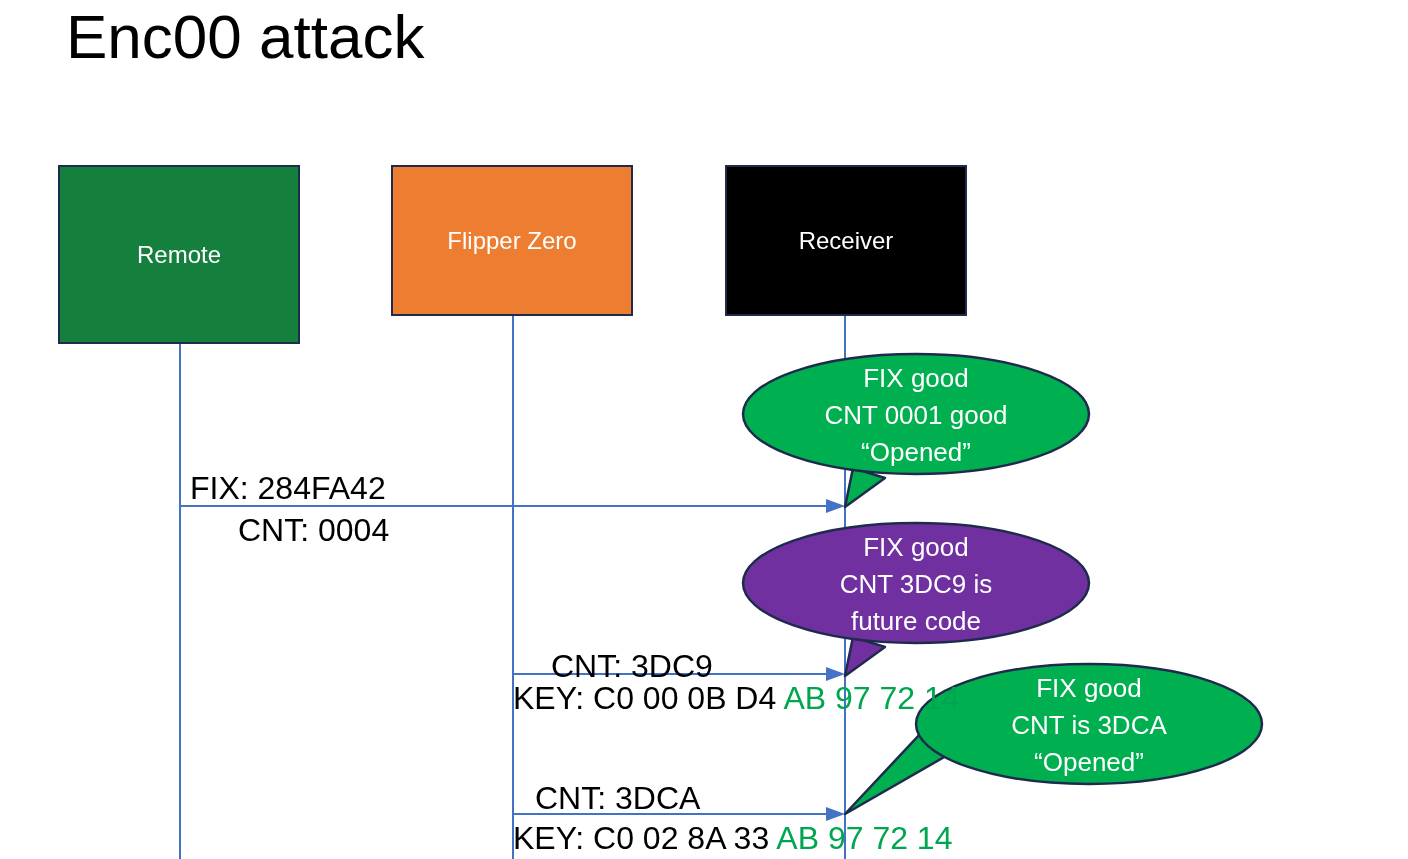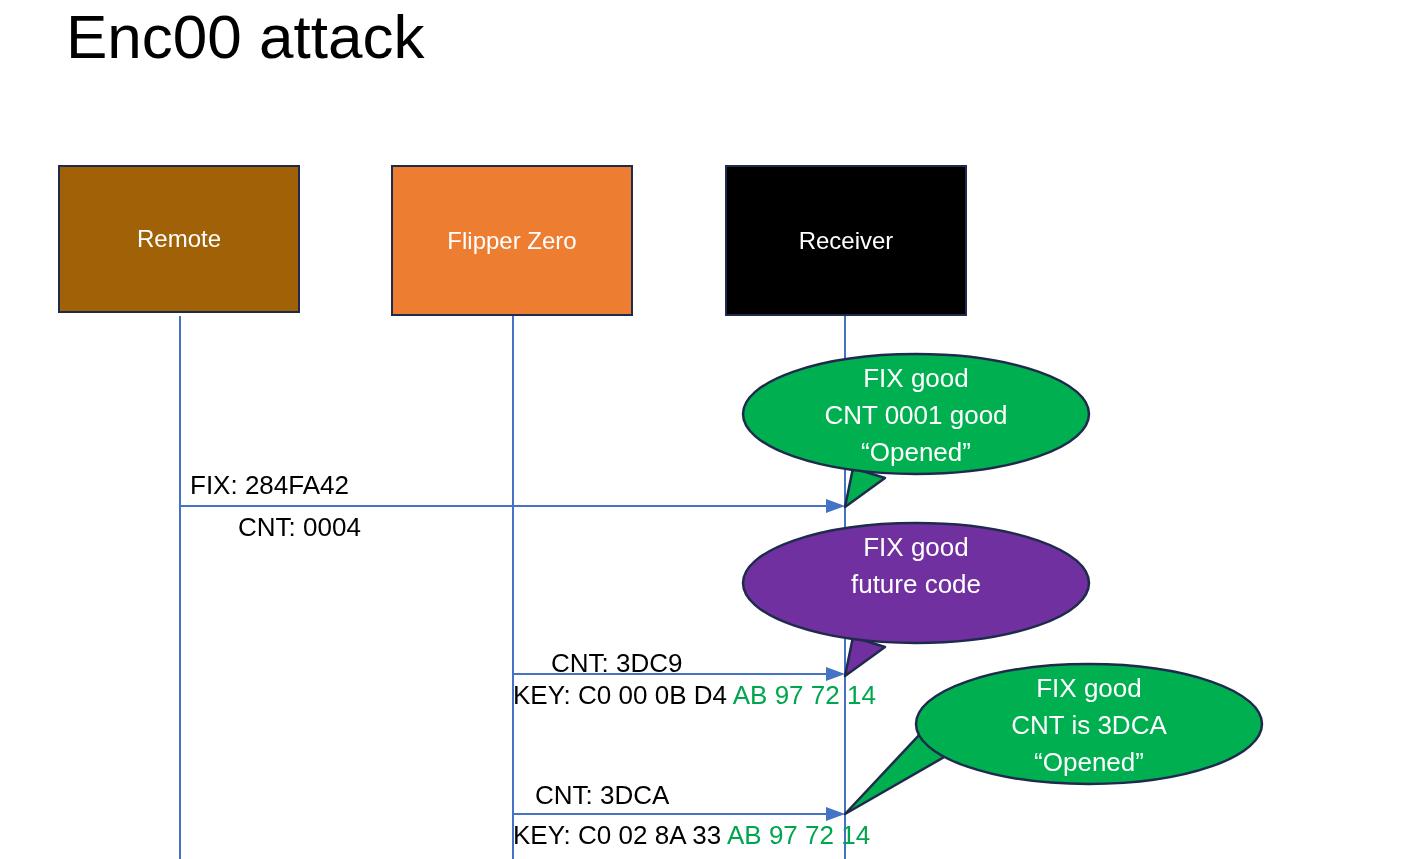--- a/index.html
+++ b/index.html
@@ -46,21 +46,21 @@
     justify-content: center;
     color: #ffffff;
     font-size: 24px;
     font-weight: 400;
   }
   .actor-label { pointer-events: none; }
 
   
   .msg {
     position: absolute;
-    font-size: 26px;
+    font-size: 32px;
     color: #000000;
     white-space: nowrap;
     line-height: 1.18;
   }
   .k-red   { color: #FF0000; font-weight: 700; }
   .k-green { color: #00A64F; font-weight: 700; }
   .k-greenlight { color: #00A64F; font-weight: 400; }
   .k-black { color: #000000; font-weight: 400; }
 
   
@@ -111,21 +111,21 @@
       <path d="M 845 676 L 853 637 L 885 647 Z" fill="#7030A0" stroke="#1F2B4D" stroke-width="2.5" stroke-linejoin="round"></path>
       <ellipse cx="916" cy="583" rx="173" ry="60" fill="#7030A0" stroke="#1F2B4D" stroke-width="2.5"></ellipse>
     </g>
 
     <g>
       <path d="M 845 814 L 967 684 L 986 733 Z" fill="#00B050" stroke="#1F2B4D" stroke-width="2.5" stroke-linejoin="round"></path>
       <ellipse cx="1089" cy="724" rx="173" ry="60" fill="#00B050" stroke="#1F2B4D" stroke-width="2.5"></ellipse>
     </g>
   </svg>
 
-  <div class="actor-box" style="left:58px; top:165px; width:242px; height:148px; background:#a16207;">
+  <div class="actor-box" style="left:58px; top:165px; width:242px; height:179px; background:#15803d;">
     <span class="actor-label">Remote</span>
   </div>
 
   <div class="actor-box" style="left:391px; top:165px; width:242px; height:151px; background:#ED7D31;">
     <span class="actor-label">Flipper Zero</span>
   </div>
 
   <div class="actor-box" style="left:725px; top:165px; width:242px; height:151px; background:#000000;">
     <span class="actor-label">Receiver</span>
   </div>
@@ -156,20 +156,21 @@
   </div>
 
   <div class="bubble-text" style="left:743px; top:360px; width:346px;">
     <div>FIX good</div>
     <div>CNT 0001 good</div>
     <div>“Opened”</div>
   </div>
 
   <div class="bubble-text" style="left:743px; top:529px; width:346px;">
     <div>FIX good</div>
+    <div>CNT 3DC9 is</div>
     <div>future code</div>
   </div>
 
   <div class="bubble-text" style="left:916px; top:670px; width:346px;">
     <div>FIX good</div>
     <div>CNT is 3DCA</div>
     <div>“Opened”</div>
   </div>
 
 </div>

